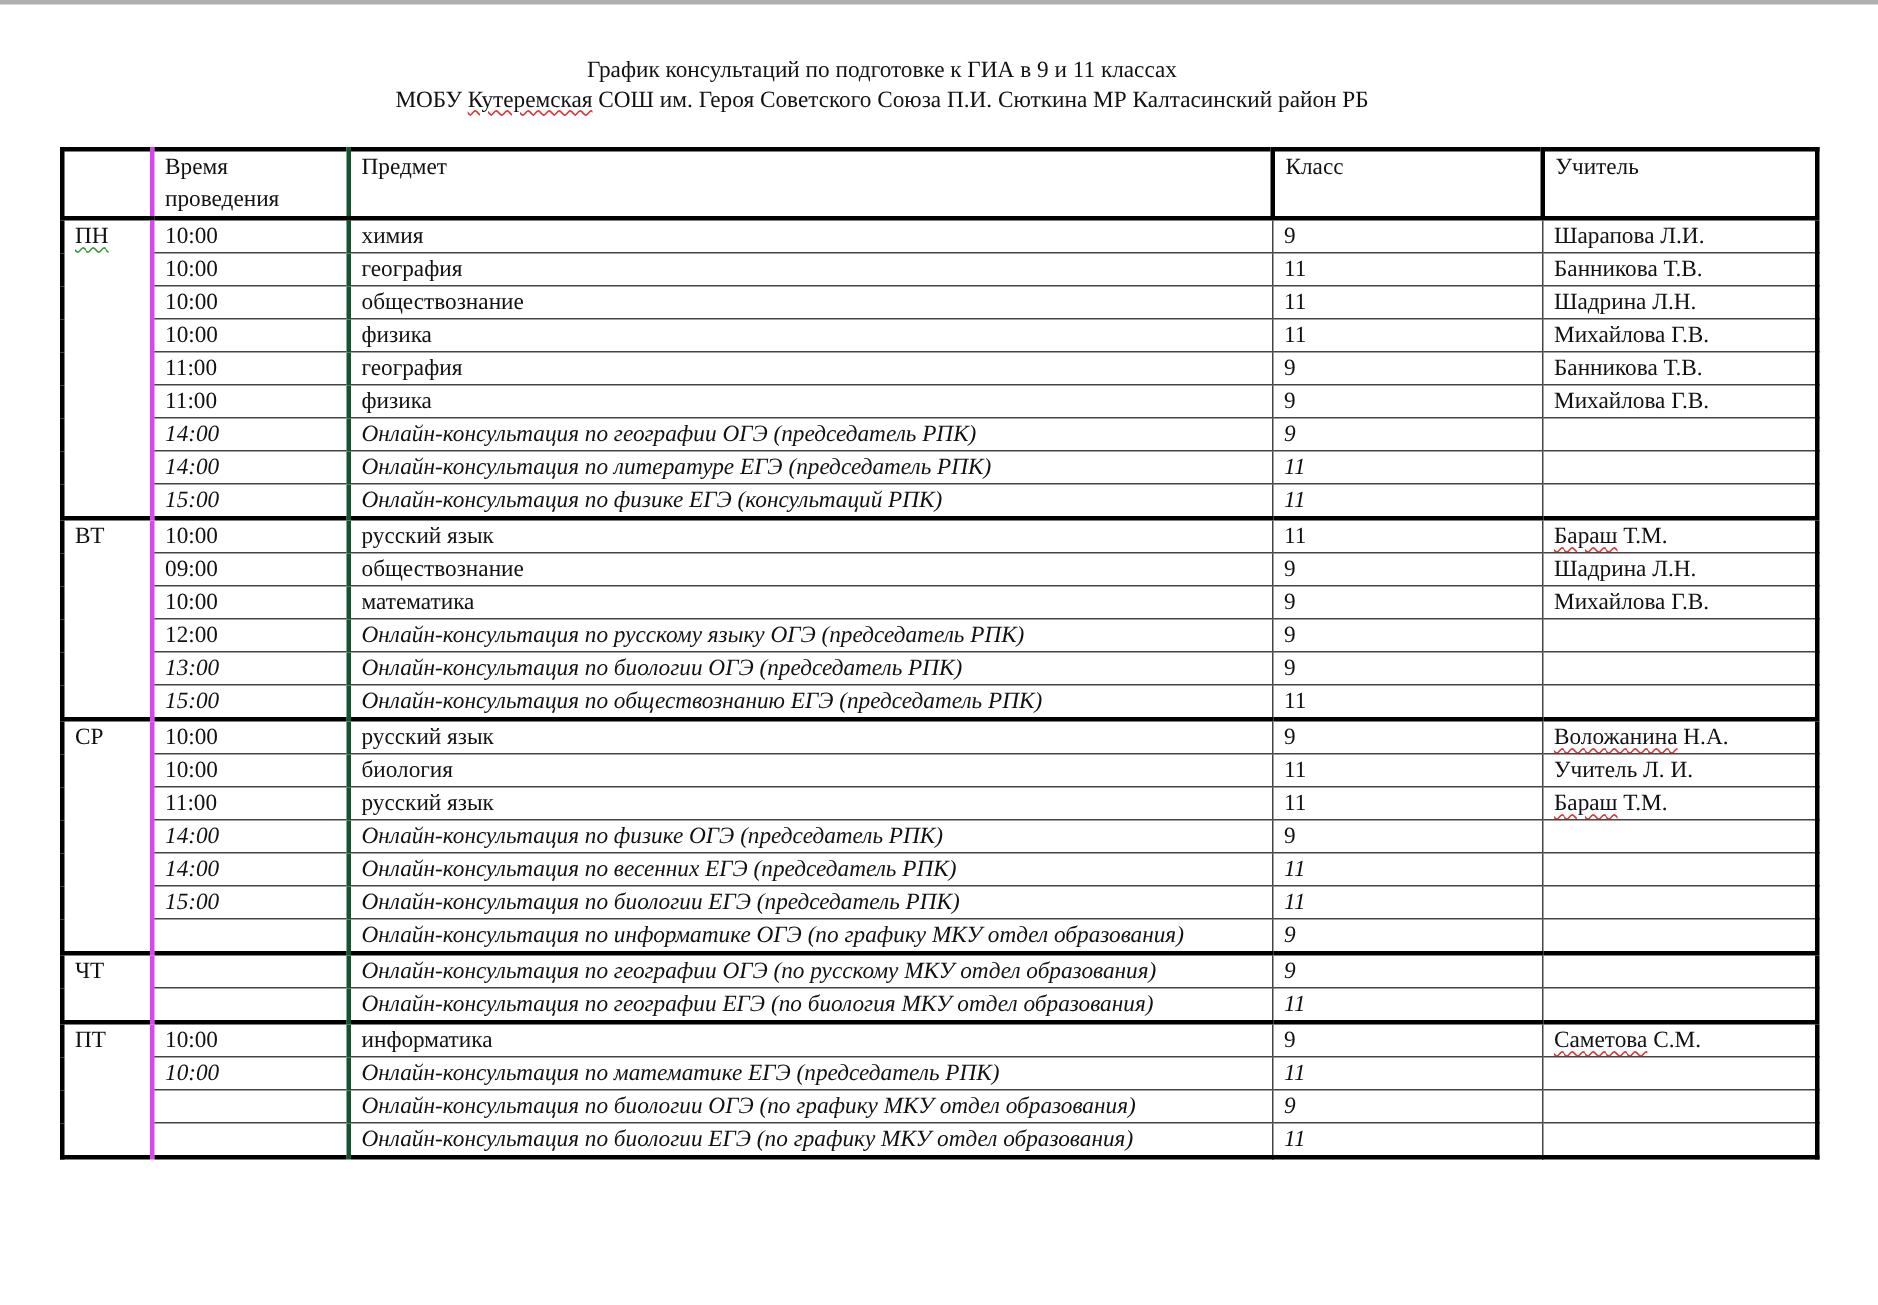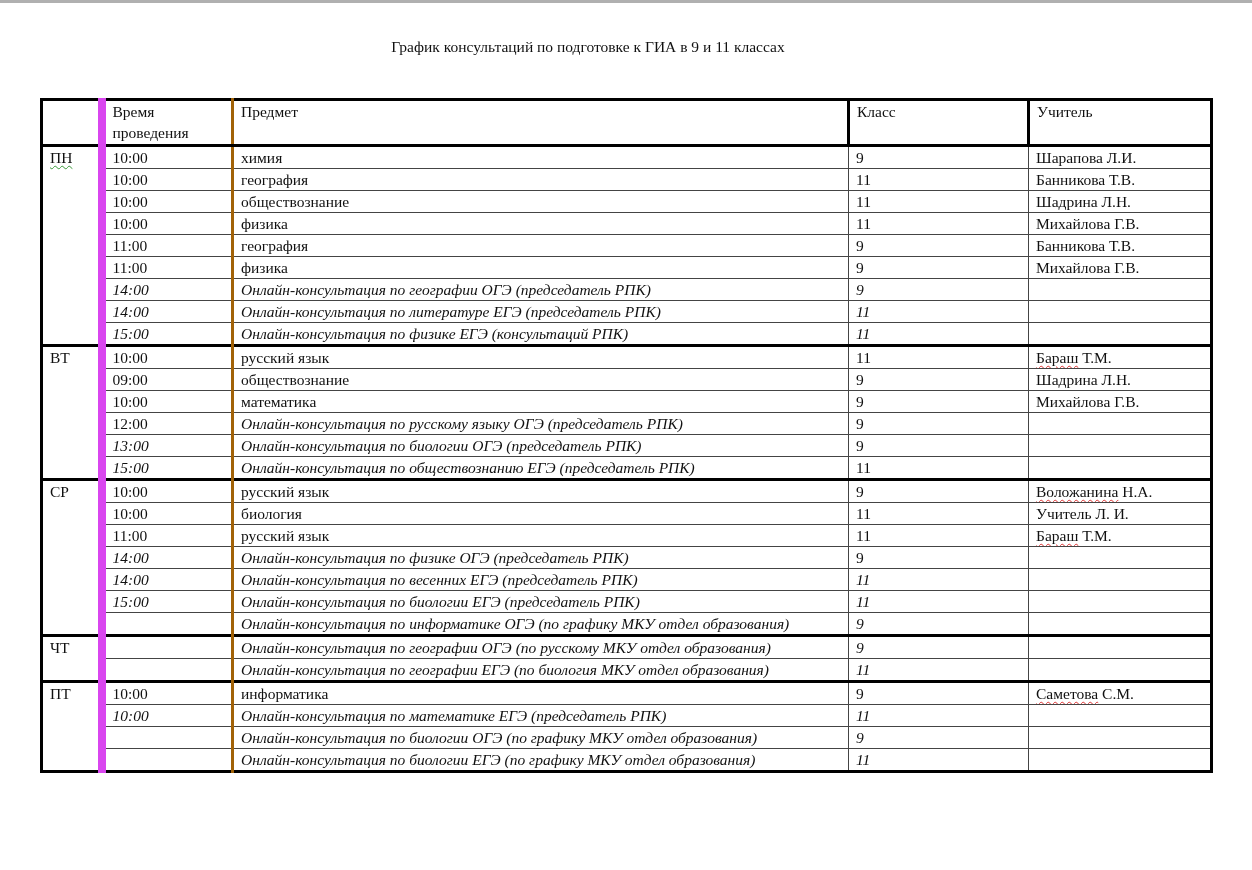--- a/index.html
+++ b/index.html
@@ -15,39 +15,40 @@
   table.sched {
     position: absolute; left: 40px; top: 98px; width: 1170px;
     border-collapse: collapse; font-size: 15.5px; line-height: 21px;
     border: 3px solid #000; table-layout: fixed;
   }
   table.sched td, table.sched th {
     border: 1px solid #444; padding: 0 7px; vertical-align: top; text-align: left; font-weight: normal;
     white-space: nowrap; overflow: hidden;
   }
   table.sched th { height: 43px; border-bottom: 3px solid #000; }
-  table.sched th.c-time, table.sched td.c-time { border-right: 3px solid #a16207; }
-  table.sched th.c-day, table.sched td.c-day { border-right: 8px solid #d946ef; }
+  table.sched th.c-time, table.sched td.c-time { border-right: 3px solid #14532d; }
+  table.sched th.c-day, table.sched td.c-day { border-right: 3px solid #d946ef; }
   table.sched th.c-class, table.sched th.c-teacher { border-left: 3px solid #000; margin-top: 16px; }
   td.c-subj { white-space: normal !important; }
   tr.group-start td { border-top: 3px solid #000; }
   .it { font-style: italic; }
   col.w-day { width: 60px; }
   col.w-time { width: 131px; }
   col.w-subj { width: 616px; }
   col.w-class { width: 180px; }
   col.w-teacher { width: 183px; }
 </style>
 </head>
 <body>
 
 <div class="topbar"></div>
 
 <div class="title-block">
   <div>График консультаций по подготовке к ГИА в 9 и 11 классах</div>
+  <div><span>МОБУ </span><span class="spell">Кутеремская</span><span> СОШ им. Героя Советского Союза П.И. Сюткина МР Калтасинский район РБ</span></div>
 </div>
 
 <table class="sched">
   <colgroup>
     <col class="w-day">
       <col class="w-time">
       <col class="w-subj">
       <col class="w-class">
       <col class="w-teacher">
   </colgroup>

